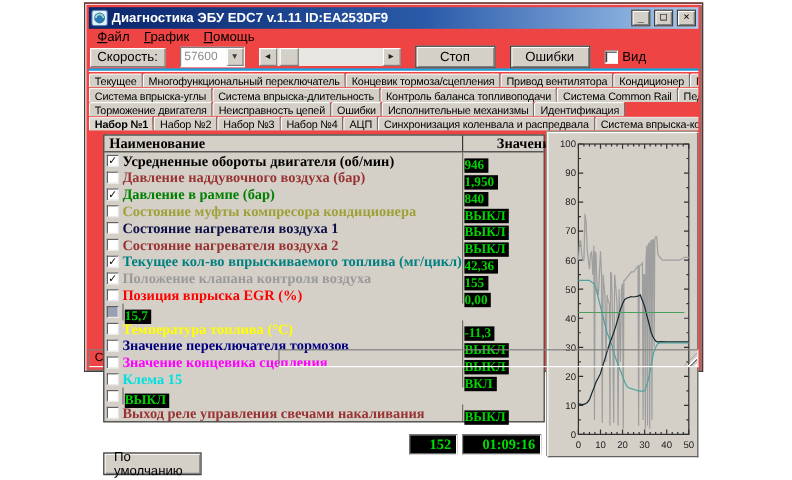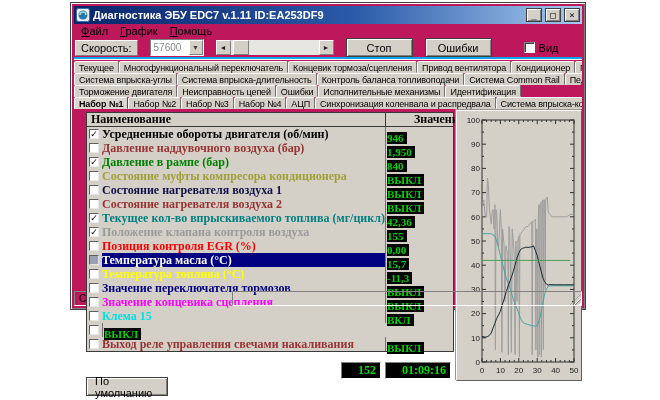--- a/index.html
+++ b/index.html
@@ -5,21 +5,21 @@
   * { box-sizing: border-box; margin: 0; padding: 0; }
   html,body { width:660px; height:400px; }
   body {
     background:#ffffff;
     font-family:"Liberation Sans", sans-serif;
     position:relative;
     overflow:hidden;
   }
   .window {
     position:absolute; left:70px; top:2px; width:516px; height:308px;
-    background:#be185d;
+    background:#ef4444;
     border:1px solid #404040;
     box-shadow: inset 1px 1px 0 #ffffff, inset -1px -1px 0 #808080;
     padding:3px;
     display:flex; flex-direction:column;
   }
   
   .titlebar {
     height:18px; flex:0 0 18px;
     background:linear-gradient(90deg,#0a246a 0%,#2a5aa8 55%,#a6caf0 100%);
     display:flex; align-items:center; padding:0 2px; gap:3px;
@@ -49,21 +49,21 @@
   .hs-btn { width:15px; height:15px; background:#d4d0c8; border:1px solid; border-color:#fff #808080 #808080 #fff; font-size:7px; line-height:13px; text-align:center; color:#202020; }
   .hs-track { flex:1; position:relative; }
   .hs-thumb { position:absolute; left:2px; top:0; width:16px; height:15px; background:#d4d0c8; border:1px solid; border-color:#fff #808080 #808080 #fff; }
   .push-btn {
     height:19px; background:#d4d0c8; font-size:11px; padding:0 8px;
     border:1px solid #404040;
     box-shadow: inset 1px 1px 0 #fff, inset -1px -1px 0 #808080;
     display:flex; align-items:center; justify-content:center;
   }
   .btn-stop, .btn-errors { width:67px; }
-  .view-check { display:flex; align-items:center; gap:4px; margin-left:20px; font-size:11px; }
+  .view-check { display:flex; align-items:center; gap:4px; margin-left:0; font-size:11px; }
   .checkbox {
     width:11px; height:11px; background:#fff;
     border:1px solid; border-color:#808080 #fff #fff #808080;
     box-shadow: inset 1px 1px 0 #404040;
     font-size:9px; line-height:10px; text-align:center; color:#000; font-weight:bold;
   }
   
   .tab-rows { flex:0 0 48px; border-top:1px solid #fff; padding-top:1px; }
   .tab-row { display:flex; height:12px; overflow:hidden; }
   .tab {
@@ -238,26 +238,25 @@
             <span class="row-label" style="color: rgb(0, 128, 128);">Текущее кол-во впрыскиваемого топлива (мг/цикл)</span>
             <span class="row-valcol"><span class="row-valbox">42,36</span></span>
           </div>
           <div class="trow">
             <span class="row-cb">✓</span>
             <span class="row-label" style="color: rgb(154, 154, 154);">Положение клапана контроля воздуха</span>
             <span class="row-valcol"><span class="row-valbox">155</span></span>
           </div>
           <div class="trow">
             <span class="row-cb"></span>
-            <span class="row-label" style="color: rgb(255, 0, 0);">Позиция контроля EGR (%)</span>
+            <span class="row-label" style="color: rgb(255, 0, 0);">Позиция впрыска EGR (%)</span>
             <span class="row-valcol"><span class="row-valbox">0,00</span></span>
           </div>
           <div class="trow">
             <span class="row-cb gray"></span>
-            <span class="row-label selected" style="color: rgb(255, 255, 255);">Температура масла (°C)</span>
             <span class="row-valcol"><span class="row-valbox">15,7</span></span>
           </div>
           <div class="trow">
             <span class="row-cb"></span>
             <span class="row-label" style="color: rgb(255, 255, 0);">Температура топлива (°C)</span>
             <span class="row-valcol"><span class="row-valbox">-11,3</span></span>
           </div>
           <div class="trow">
             <span class="row-cb"></span>
             <span class="row-label" style="color: rgb(0, 0, 128);">Значение переключателя тормозов</span>

